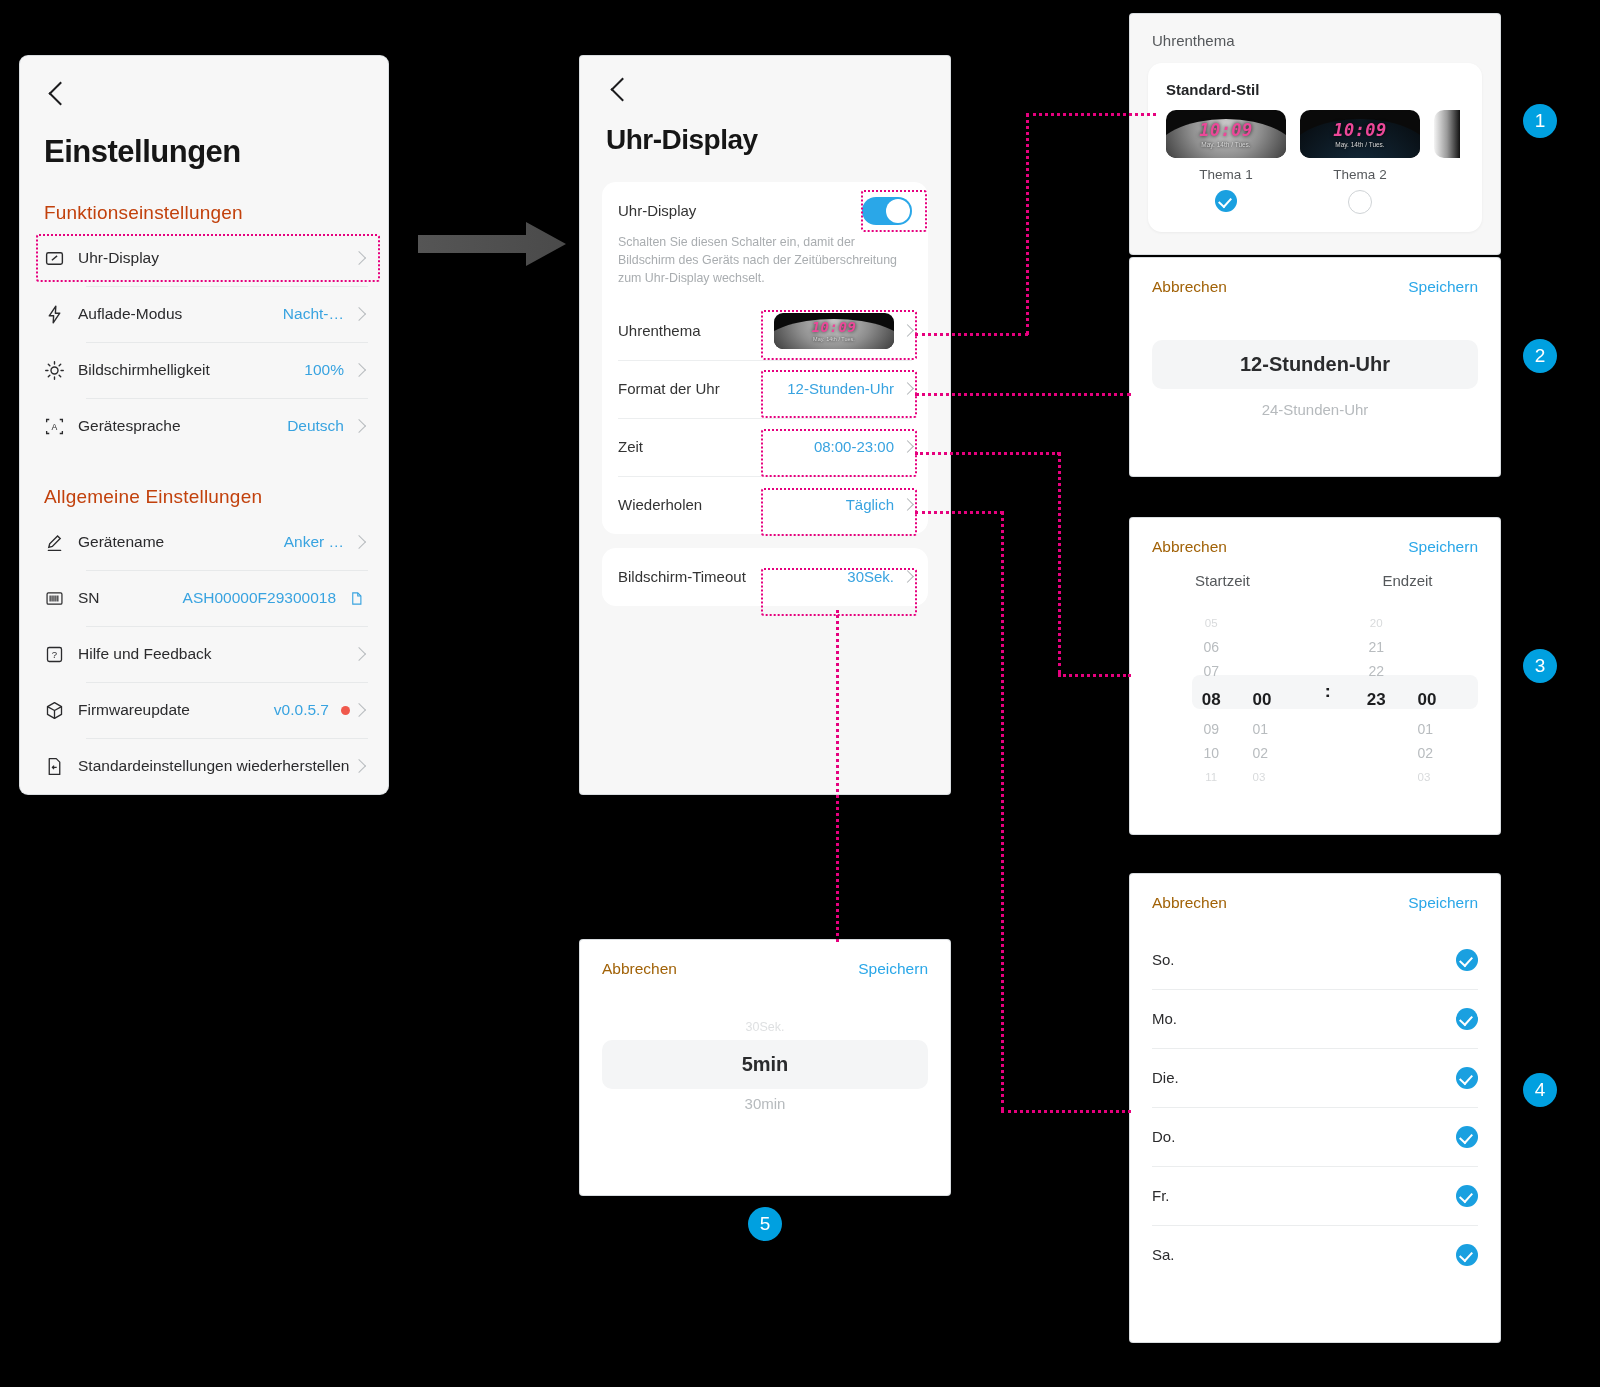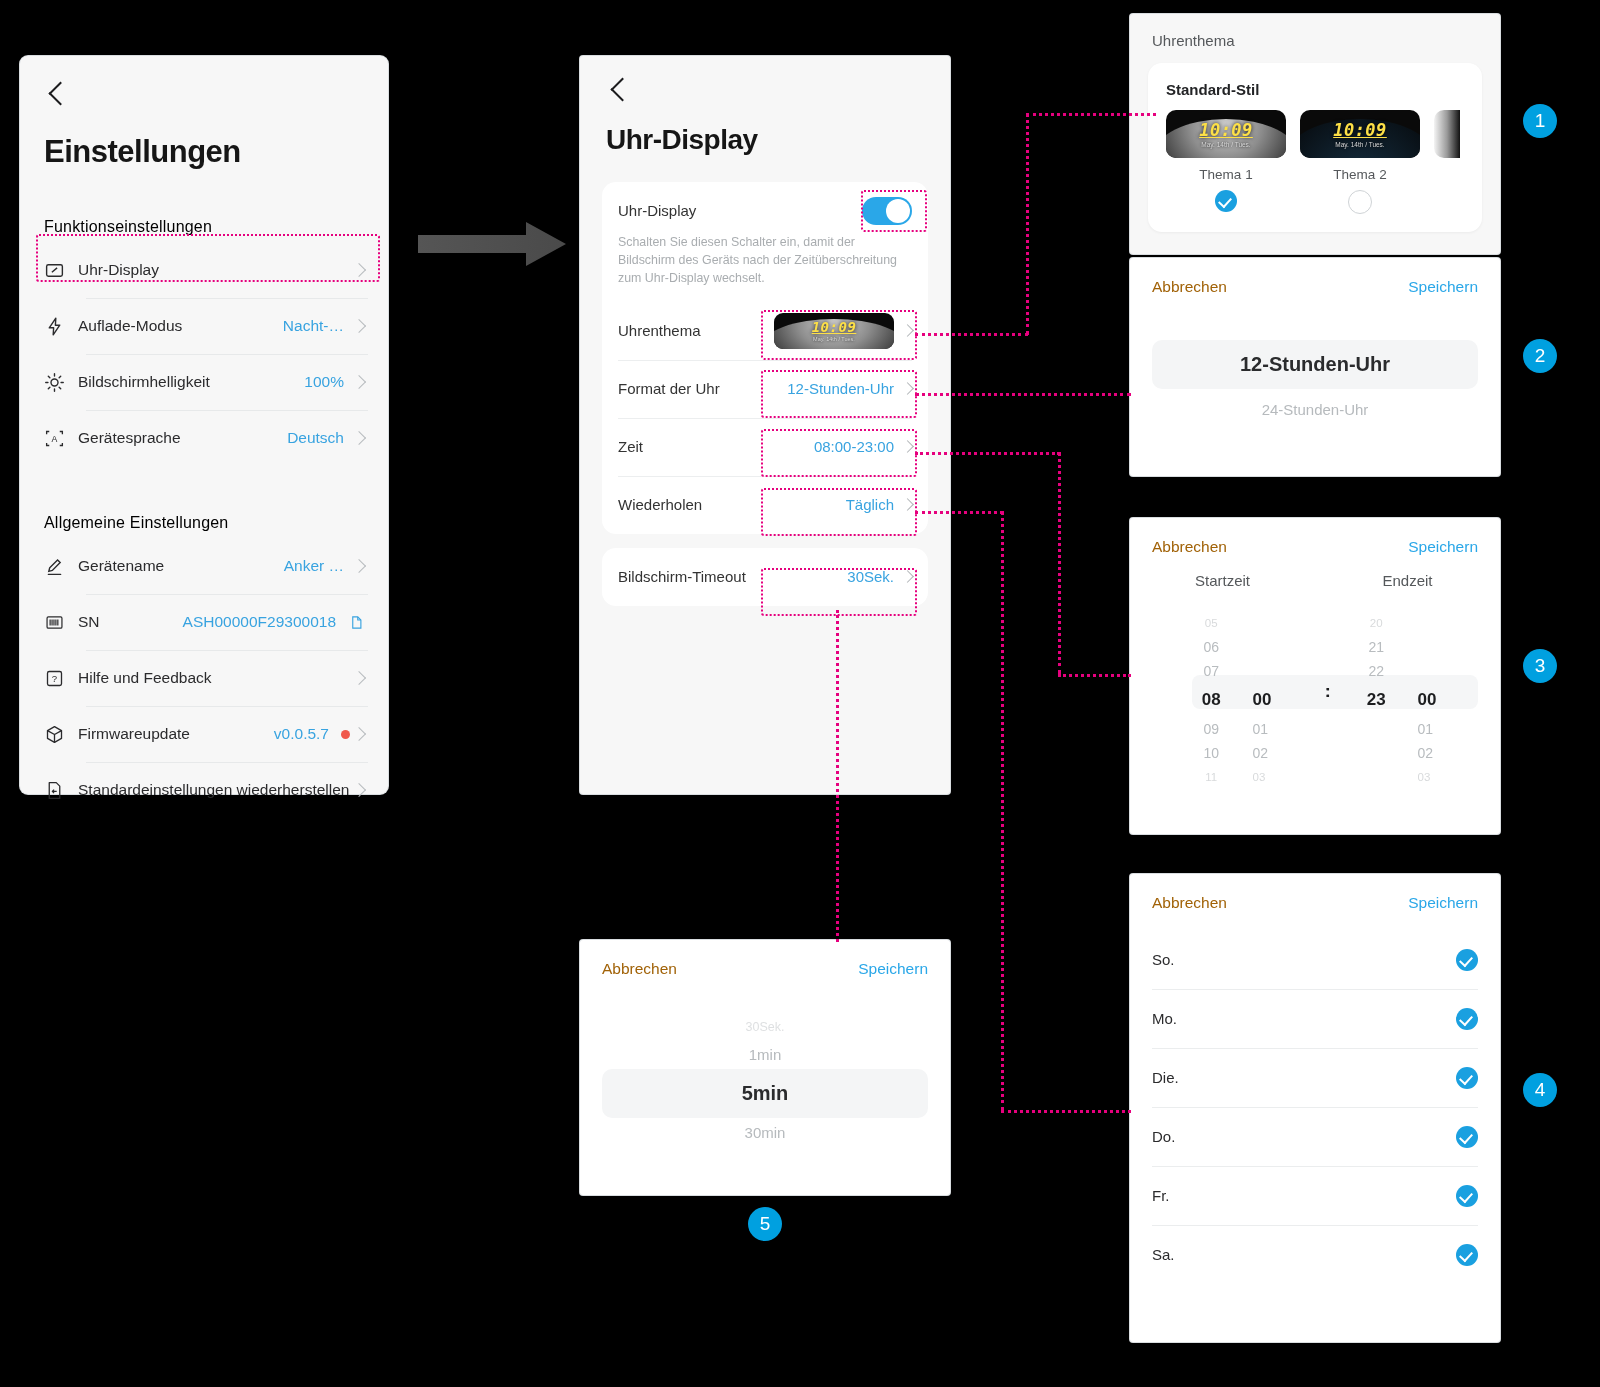--- a/index.html
+++ b/index.html
@@ -12,21 +12,21 @@
 
   
   .chev-back{width:26px;height:26px;position:relative;}
   .chev-back:before{content:"";position:absolute;left:8px;top:3px;width:15px;height:15px;
     border-left:2.4px solid #1c1c1e;border-bottom:2.4px solid #1c1c1e;transform:rotate(45deg);}
 
   
   #settings{left:20px;top:56px;width:368px;height:738px;border-radius:8px;}
   #settings .hdr{padding:26px 24px 0 24px;}
   .page-title{font-size:31px;font-weight:bold;color:#161616;letter-spacing:-.5px;margin-top:26px;}
-  .group-label{font-size:16px;color:#000000;margin:48px 0 6px 24px;letter-spacing:.2px;}
+  .group-label{font-size:19px;color:#c2410c;margin:32px 0 6px 24px;letter-spacing:.2px;}
   .list{margin:0 20px;}
   .row{display:flex;align-items:center;min-height:56px;padding:0 4px;position:relative;}
   .row + .row:before{content:"";position:absolute;left:46px;right:0;top:0;height:1px;background:#e7e9ea;}
   .row .ico{width:34px;flex:0 0 34px;display:flex;align-items:center;justify-content:flex-start;}
   .row .lbl{font-size:15.5px;color:#2b2b2d;flex:1;line-height:1.25;}
   .row .val{font-size:15.5px;color:#38a3e0;margin-right:6px;white-space:nowrap;}
   .row .chev{width:9px;height:9px;border-right:1.8px solid #b8bcbf;border-top:1.8px solid #b8bcbf;
      transform:rotate(45deg);margin-left:4px;flex:0 0 9px;}
   .dot-red{display:inline-block;width:9px;height:9px;border-radius:50%;background:#f0594c;
      margin-left:6px;vertical-align:middle;}
@@ -49,22 +49,22 @@
     transform:rotate(45deg);margin-left:9px;flex:0 0 8px;}
   .desc{font-size:12.4px;color:#a9adb0;line-height:1.45;padding:0 16px 14px 16px;margin-top:-6px;}
   .toggle{width:50px;height:28px;border-radius:14px;background:#2aa7e8;position:relative;flex:0 0 50px;}
   .toggle .knob{position:absolute;right:2px;top:2px;width:24px;height:24px;border-radius:50%;background:#fff;}
 
   
   .clockthumb{width:120px;height:36px;border-radius:9px;background:#0a0a0a;position:relative;overflow:hidden;
      display:flex;align-items:center;justify-content:center;flex-direction:column;}
   .clockthumb .moon{position:absolute;left:-10%;top:18%;width:120%;height:150%;border-radius:50%;
      background:radial-gradient(ellipse at 50% 10%, #cfcfcf 0%, #8d8d8d 35%, #3a3a3a 70%, #0a0a0a 100%);}
-  .clockthumb .t{position:relative;color:#fde047;font-family:"DejaVu Sans Mono",monospace;font-size:14px;
-     letter-spacing:.5px;text-shadow:0 0 4px rgba(0,0,0,.9);font-style:italic;font-weight:bold;text-decoration:underline;}
+  .clockthumb .t{position:relative;color:#ec4899;font-family:"DejaVu Sans Mono",monospace;font-size:14px;
+     letter-spacing:.5px;text-shadow:0 0 4px rgba(0,0,0,.9);font-style:italic;font-weight:bold;}
   .clockthumb .d{position:relative;color:#d8d8d8;font-size:5.5px;margin-top:1px;text-shadow:0 0 3px #000;}
   .clockthumb.big{width:120px;height:48px;border-radius:10px;}
   .clockthumb.big .t{font-size:17px;}
   .clockthumb.big .d{font-size:6.5px;}
   .clockthumb.t2 .moon{background:radial-gradient(ellipse at 50% 120%, #1b3d52 0%, #10212e 45%, #050709 100%);}
   .clockthumb.t2:after{content:"";position:absolute;left:-20%;top:-60%;width:140%;height:180%;
      border-radius:50%;border:1.2px solid rgba(90,170,200,.55);}
 
   
   #theme{left:1130px;top:14px;width:370px;height:240px;}
@@ -461,21 +461,20 @@
     </div>
   </div>
 
   <div class="panel white" id="timeout">
     <div class="sheet-head">
       <span class="cancel">Abbrechen</span>
       <span class="save">Speichern</span>
     </div>
     <div class="picker">
       <div class="pick-row far">30Sek.</div>
-      <div class="pick-row">1min</div>
       <div class="pick-row sel">5min</div>
       <div class="pick-row">30min</div>
     </div>
   </div>
 
   <div class="hl" style="left:36px;top:234px;width:340px;height:44px;"></div>
   <div class="hl" style="left:861px;top:190px;width:62px;height:38px;"></div>
   <div class="hl" style="left:761px;top:310px;width:152px;height:46px;"></div>
   <div class="hl" style="left:761px;top:370px;width:152px;height:44px;"></div>
   <div class="hl" style="left:761px;top:429px;width:152px;height:44px;"></div>

